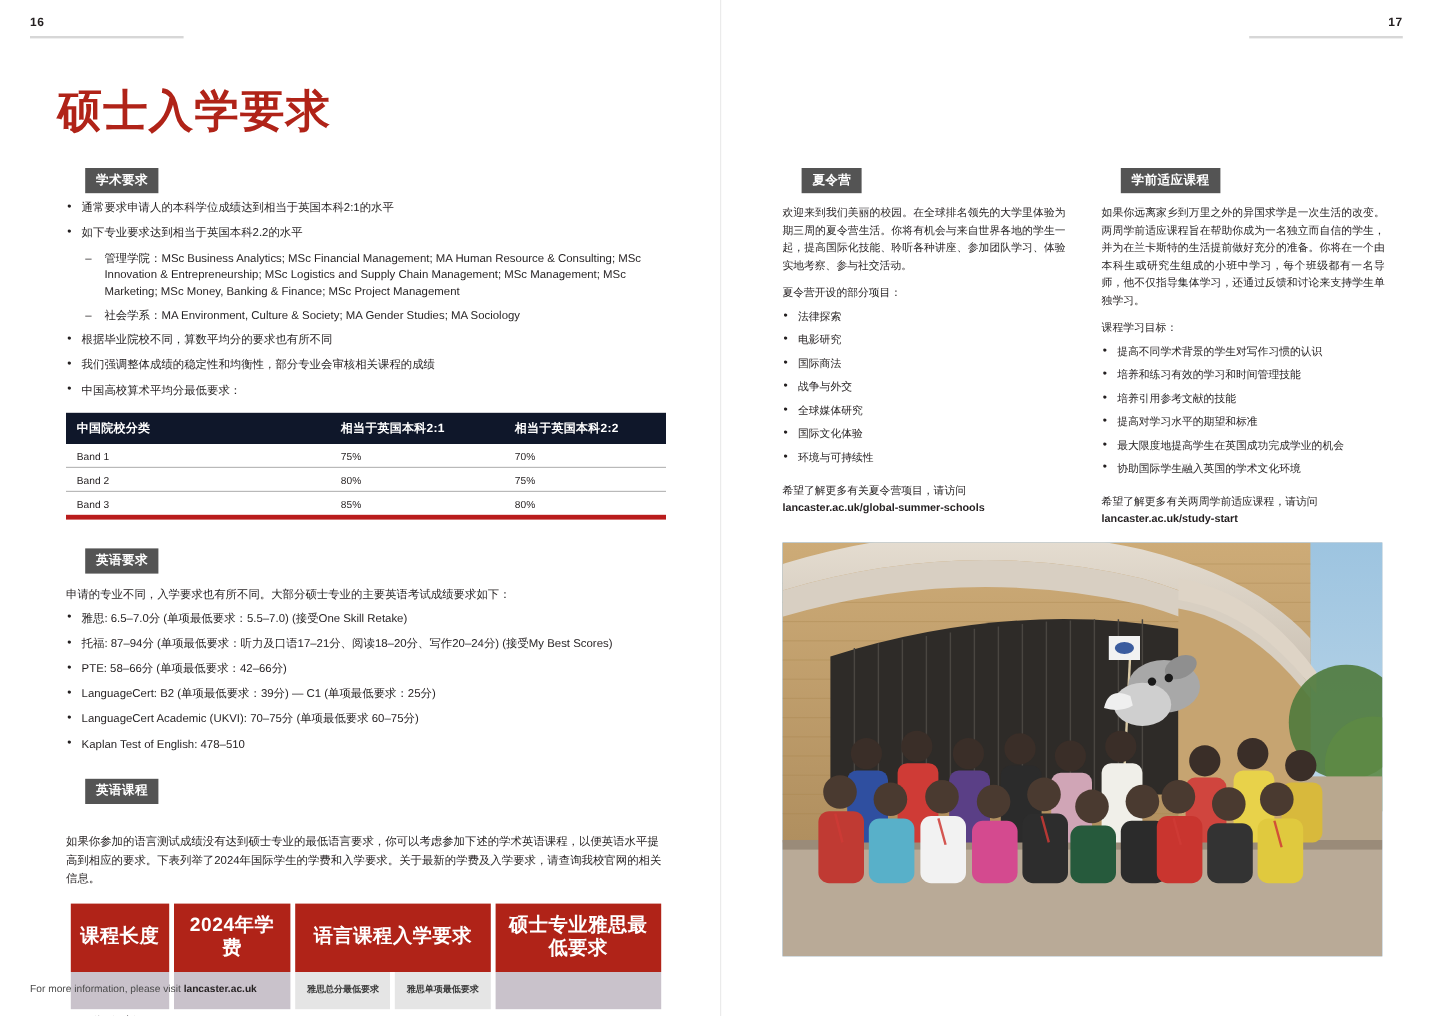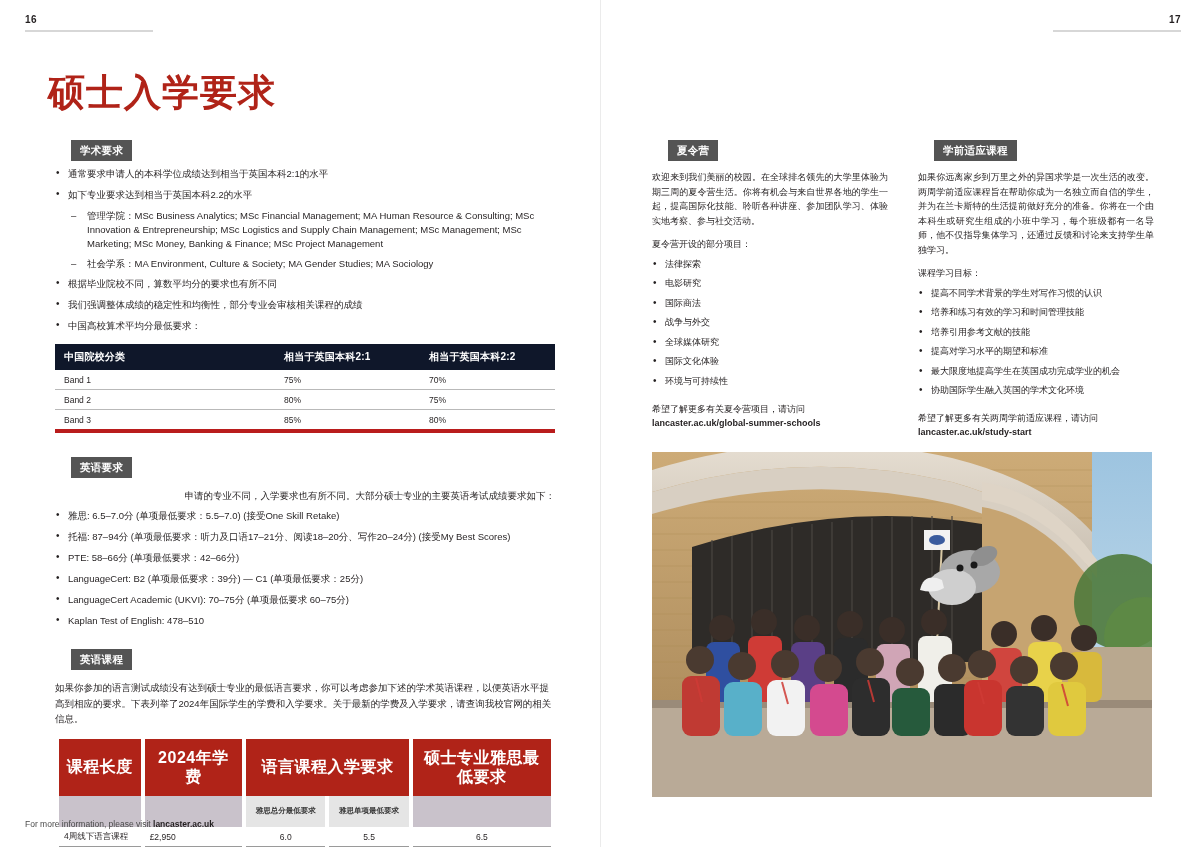--- a/index.html
+++ b/index.html
@@ -178,35 +178,35 @@
             <td>Band 3</td>
             <td>85%</td>
             <td>80%</td>
           </tr>
         </tbody>
       </table>
 
       <div style="height:24px"></div>
 
       <div class="badge">英语要求</div>
-      <p class="body-text" style="margin-top:10px;text-align:right;">申请的专业不同，入学要求也有所不同。大部分硕士专业的主要英语考试成绩要求如下：</p>
+      <p class="body-text" style="margin-top:10px;">申请的专业不同，入学要求也有所不同。大部分硕士专业的主要英语考试成绩要求如下：</p>
 
       <ul class="bul">
         <li>雅思: 6.5–7.0分 (单项最低要求：5.5–7.0) (接受One Skill Retake)</li>
         <li>托福: 87–94分 (单项最低要求：听力及口语17–21分、阅读18–20分、写作20–24分) (接受My Best Scores)</li>
         <li>PTE: 58–66分 (单项最低要求：42–66分)</li>
         <li>LanguageCert: B2 (单项最低要求：39分) — C1 (单项最低要求：25分)</li>
         <li>LanguageCert Academic (UKVI): 70–75分 (单项最低要求 60–75分)</li>
         <li>Kaplan Test of English: 478–510</li>
       </ul>
 
       <div style="height:14px"></div>
 
       <div class="badge">英语课程</div>
-      <p class="body-text" style="margin-top:10px;line-height:15.5px;">如果你参加的语言测试成绩没有达到硕士专业的最低语言要求，你可以考虑参加下述的学术英语课程，以便英语水平提高到相应的要求。下表列举了2024年国际学生的学费和入学要求。关于最新的学费及入学要求，请查询我校官网的相关信息。</p>
+      <p class="body-text" style="margin-top:24px;line-height:15.5px;">如果你参加的语言测试成绩没有达到硕士专业的最低语言要求，你可以考虑参加下述的学术英语课程，以便英语水平提高到相应的要求。下表列举了2024年国际学生的学费和入学要求。关于最新的学费及入学要求，请查询我校官网的相关信息。</p>
 
       <table class="fee-table">
         <thead>
           <tr>
             <th class="main" style="width:15.5%">课程长度</th>
             <th class="main" style="width:19%">2024年学费</th>
             <th class="main" colspan="2" style="width:35%">语言课程入学要求</th>
             <th class="main" style="width:28%">硕士专业雅思最低要求</th>
           </tr>
           <tr>
@@ -240,21 +240,21 @@
 
     <div class="footer">
       <span>For more information, please visit </span><b>lancaster.ac.uk</b>
     </div>
   </div>
 
   <div class="gutter"></div>
 
   <div class="page right">
 
-    <div class="pnum-wrap r" style="right:19px;">
+    <div class="pnum-wrap r" style="right:31px;">
       <div class="pnum">17</div>
       <div class="rule r"></div>
     </div>
   </div>
 
 
   <div class="two-col">
 
     <div class="col">
       <div class="badge">夏令营</div>

